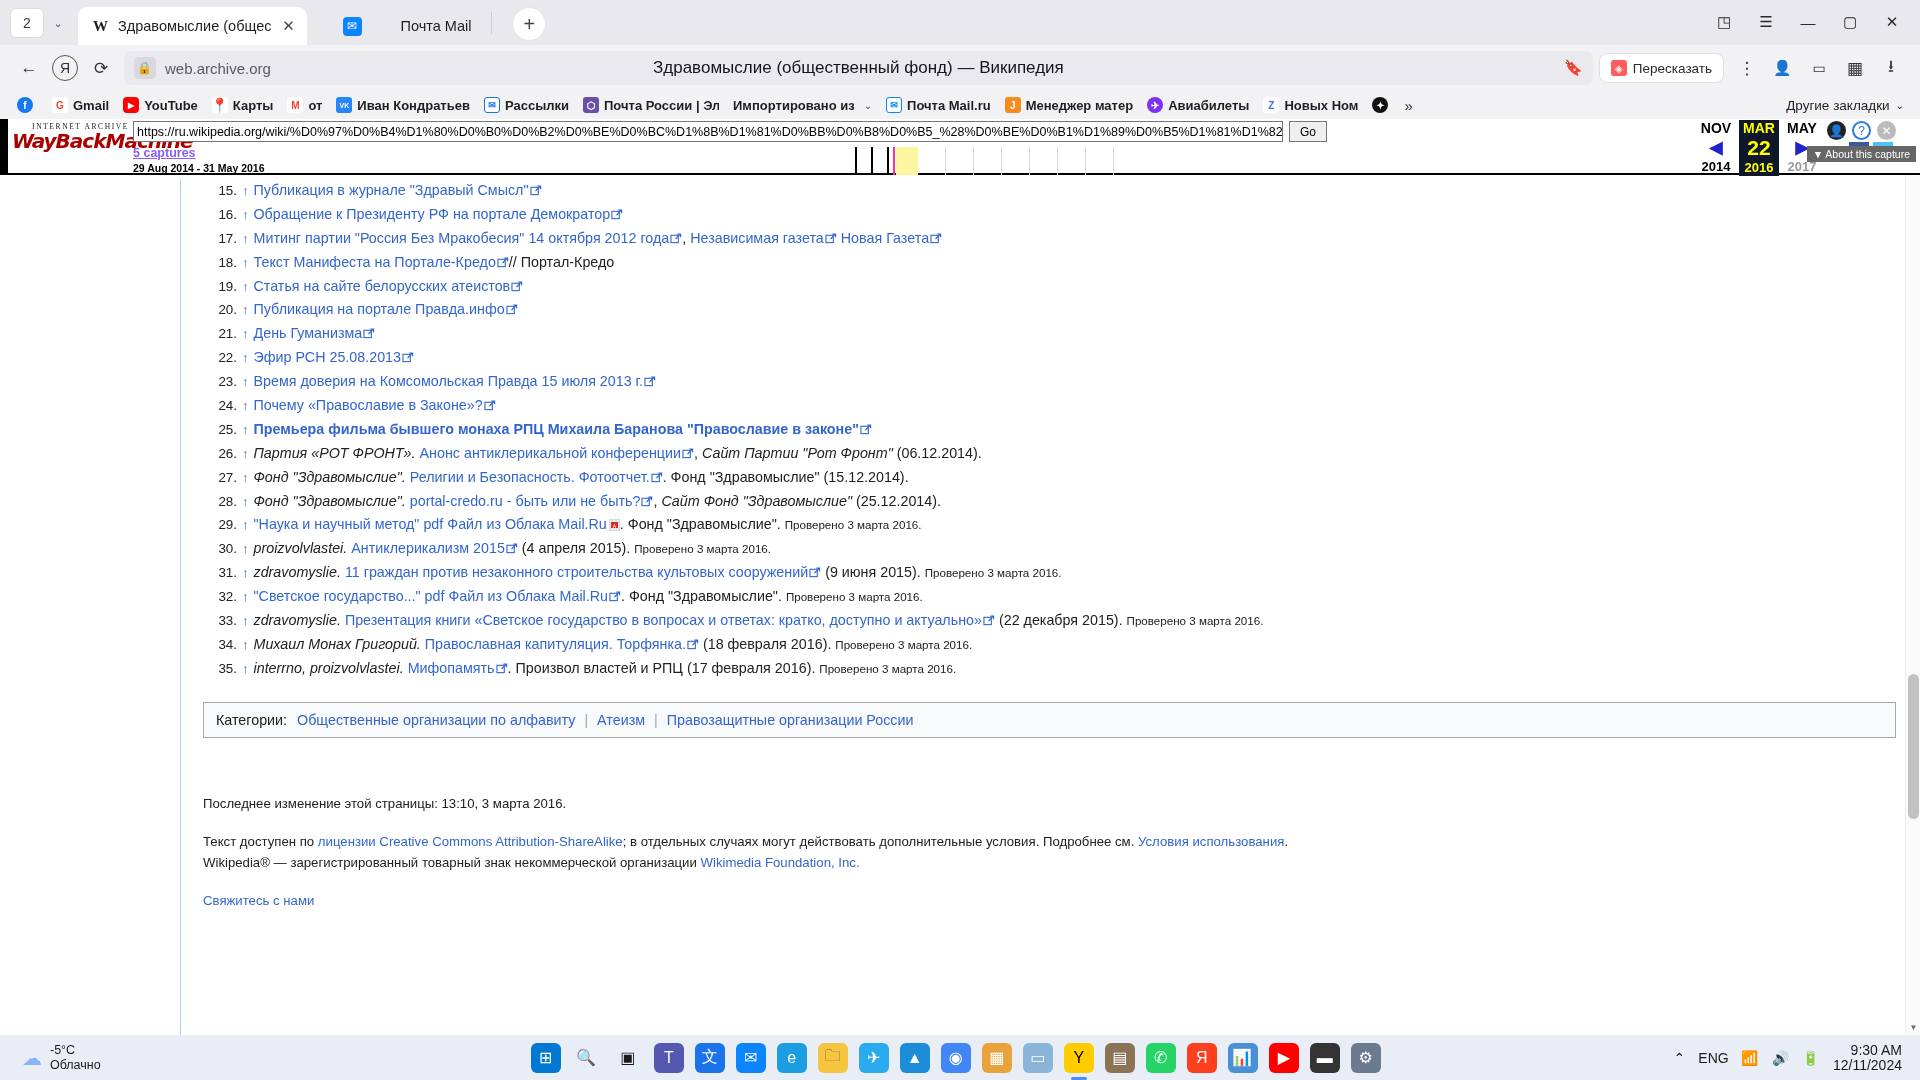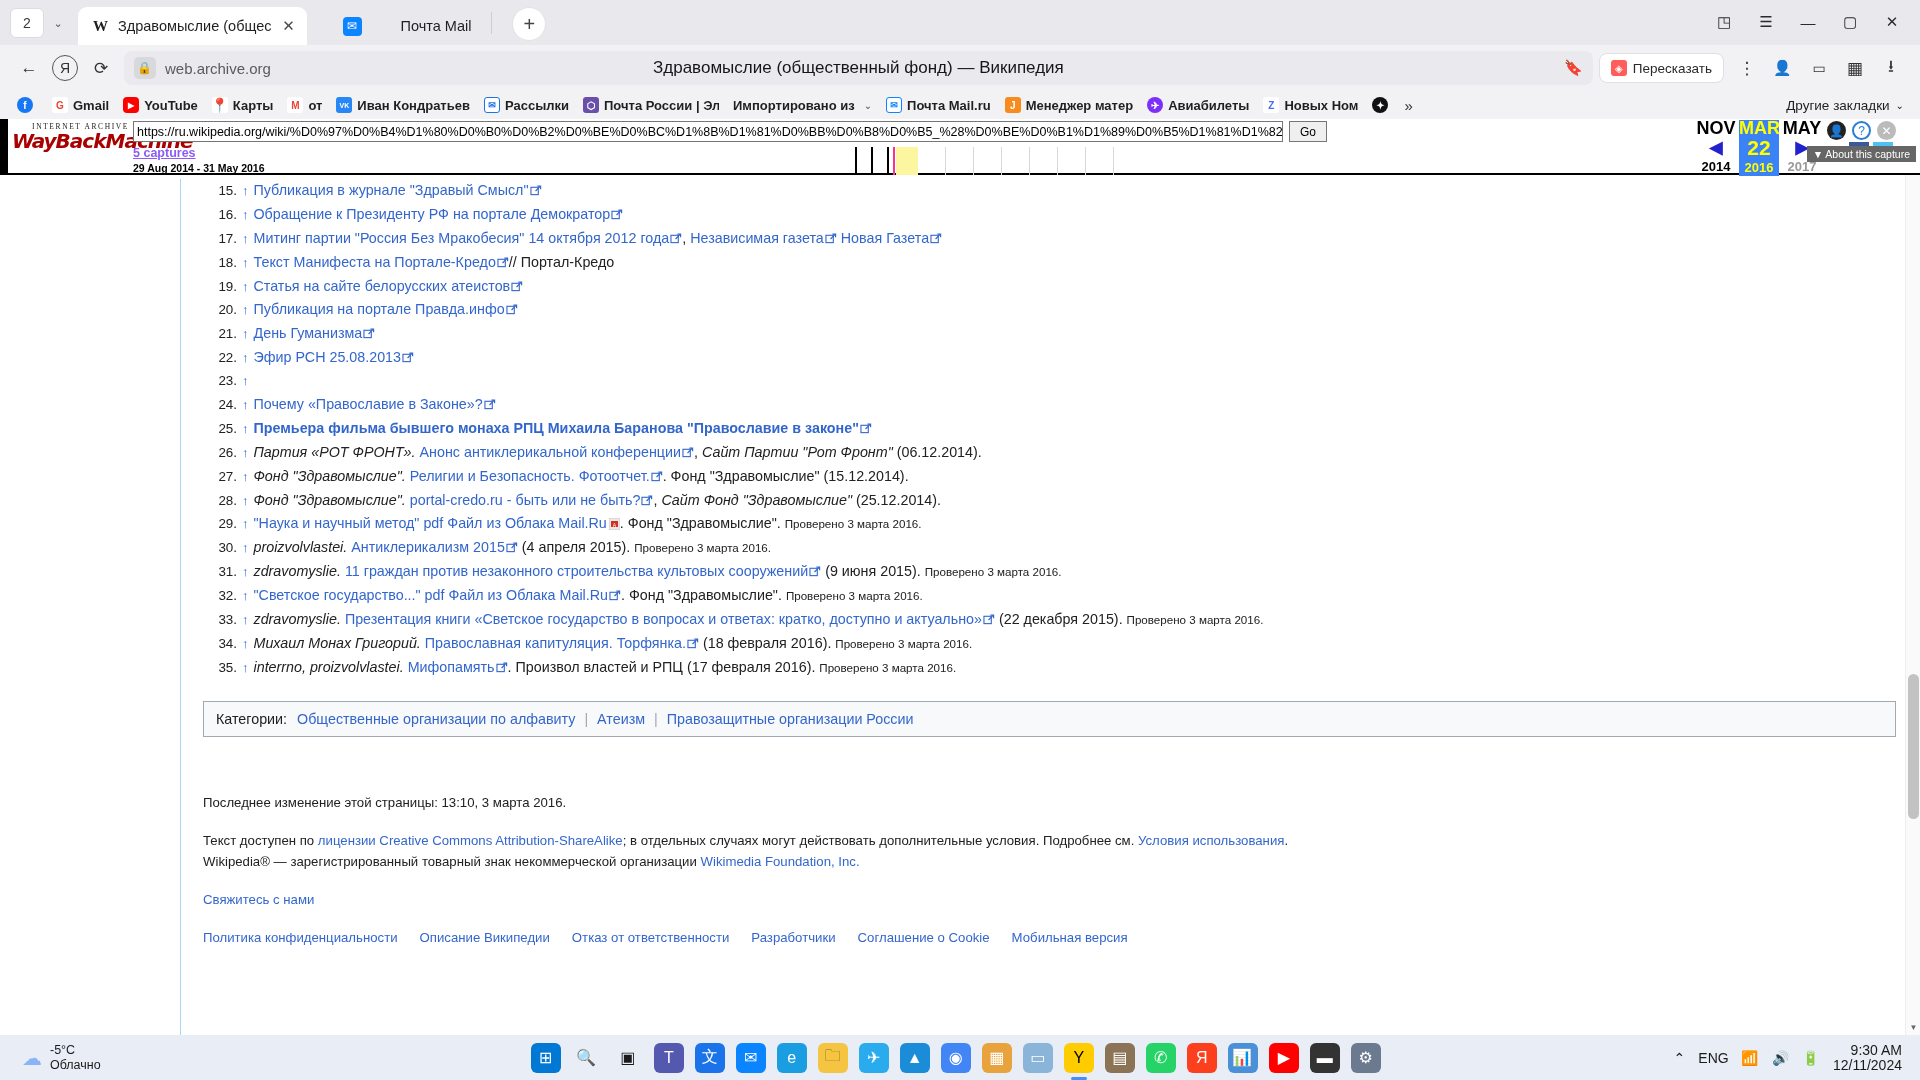--- a/index.html
+++ b/index.html
@@ -106,22 +106,22 @@
   .wb-captures { font-size:12.5px; color:#8b5cf6; text-decoration:underline; font-weight:bold; margin-top:4px;}
   .wb-range { font-size:10.5px; color:#000; font-weight:bold; margin-top:2px;}
   .wb-spark { position:absolute; left:855px; top:28px; width:280px; height:28px; }
   .wb-spark i { position:absolute; top:0; bottom:0; width:2px; background:#000; display:block;}
   .wb-spark i.faint { background:#d8d8d8; width:1px;}
   .wb-spark i.pink { background:#ff2f92; }
   .wb-spark i.yellow { background:#fdf6a0; width:22px;}
   .wb-date { display:flex; align-items:flex-start; padding-top:1px; flex:none; }
   .wb-col { width:46px; text-align:center; font-size:14px; font-weight:bold; line-height:17px;}
   .wb-col.prev, .wb-col.next { color:#000; }
-  .wb-col.cur { background:#3b82f6; color:#ff0; width:40px; }
-  .wb-col .m { font-size:18px; }
+  .wb-col.cur { background:#0f172a; color:#ff0; width:40px; }
+  .wb-col .m { font-size:14px; }
   .wb-col .d { font-size:21px; line-height:22px;}
   .wb-col .y { font-size:13px; }
   .wb-arrow { color:#2222cc; font-size:17px; line-height:21px;}
   .wb-col.next .y { color:#999; }
   .wb-right { width:95px; flex:none; padding-top:2px; position:relative;}
   .wb-icons { display:flex; gap:6px; justify-content:flex-start; padding-left:2px;}
   .wb-ico { width:19px;height:19px;border-radius:50%;display:flex;align-items:center;justify-content:center;
             font-size:12px; color:#fff;}
   .wb-social { display:flex; gap:4px; padding-left:24px; margin-top:2px;}
   .wb-soc { width:20px;height:20px;display:flex;align-items:center;justify-content:center;
@@ -458,20 +458,25 @@
                 <span class="caret">↑</span>
                 <span class="body"><a class="wlink">Эфир РСН 25.08.2013</a><svg class="ext" viewBox="0 0 12 12" xmlns="http://www.w3.org/2000/svg">
                     <rect x="0.5" y="2.5" width="8" height="8" fill="none" stroke="#3366cc" stroke-width="1.2"></rect>
                     <path d="M5.5 6.5 L10.5 1.5" stroke="#3366cc" stroke-width="1.3" fill="none"></path>
                     <path d="M7.5 1.2 H11 V4.7" fill="none" stroke="#3366cc" stroke-width="1.3"></path>
                   </svg></span>
               </li>
               <li class="ref">
                 <span class="num">23.</span>
                 <span class="caret">↑</span>
+                <span class="body"><a class="wlink">Время доверия на Комсомольская Правда 15 июля 2013 г.</a><svg class="ext" viewBox="0 0 12 12" xmlns="http://www.w3.org/2000/svg">
+                    <rect x="0.5" y="2.5" width="8" height="8" fill="none" stroke="#3366cc" stroke-width="1.2"></rect>
+                    <path d="M5.5 6.5 L10.5 1.5" stroke="#3366cc" stroke-width="1.3" fill="none"></path>
+                    <path d="M7.5 1.2 H11 V4.7" fill="none" stroke="#3366cc" stroke-width="1.3"></path>
+                  </svg></span>
               </li>
               <li class="ref">
                 <span class="num">24.</span>
                 <span class="caret">↑</span>
                 <span class="body"><a class="wlink">Почему «Православие в Законе»?</a><svg class="ext" viewBox="0 0 12 12" xmlns="http://www.w3.org/2000/svg">
                     <rect x="0.5" y="2.5" width="8" height="8" fill="none" stroke="#3366cc" stroke-width="1.2"></rect>
                     <path d="M5.5 6.5 L10.5 1.5" stroke="#3366cc" stroke-width="1.3" fill="none"></path>
                     <path d="M7.5 1.2 H11 V4.7" fill="none" stroke="#3366cc" stroke-width="1.3"></path>
                   </svg></span>
               </li>
@@ -587,28 +592,20 @@
 
           <div class="footer">
             <div class="blk">Последнее изменение этой страницы: 13:10, 3 марта 2016.</div>
             <div class="blk">
               <div><span>Текст доступен по </span><a class="lnk">лицензии Creative Commons Attribution-ShareAlike</a><span>; в отдельных случаях могут действовать дополнительные условия. Подробнее см. </span><a class="lnk">Условия использования</a><span>.</span></div>
               <div><span>Wikipedia® — зарегистрированный товарный знак некоммерческой организации </span><a class="lnk">Wikimedia Foundation, Inc.</a></div>
             </div>
             <div class="blk">
               <a class="lnk">Свяжитесь с нами</a>
             </div>
-            <div class="footer-links" id="footer-links">
-                <a class="lnk">Политика конфиденциальности</a>
-                <a class="lnk">Описание Википедии</a>
-                <a class="lnk">Отказ от ответственности</a>
-                <a class="lnk">Разработчики</a>
-                <a class="lnk">Соглашение о Cookie</a>
-                <a class="lnk">Мобильная версия</a>
-              </div>
           </div>
 
           <div class="footer-badges">
             <div class="badge"></div>
             <div class="badge mw"></div>
           </div>
         </div>
       </div>
     </div>
 

